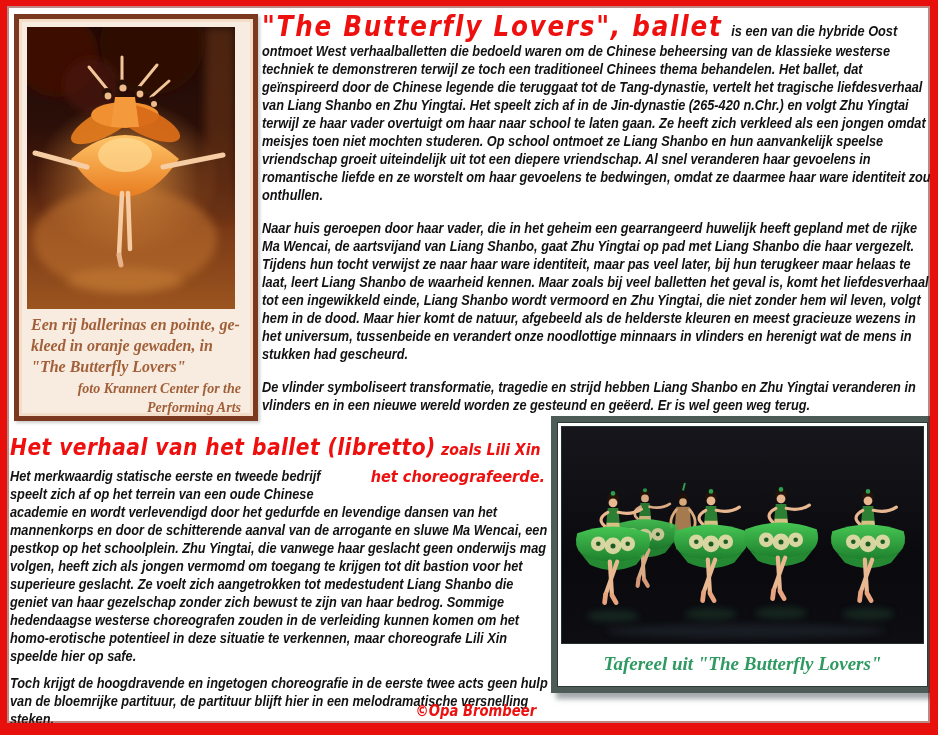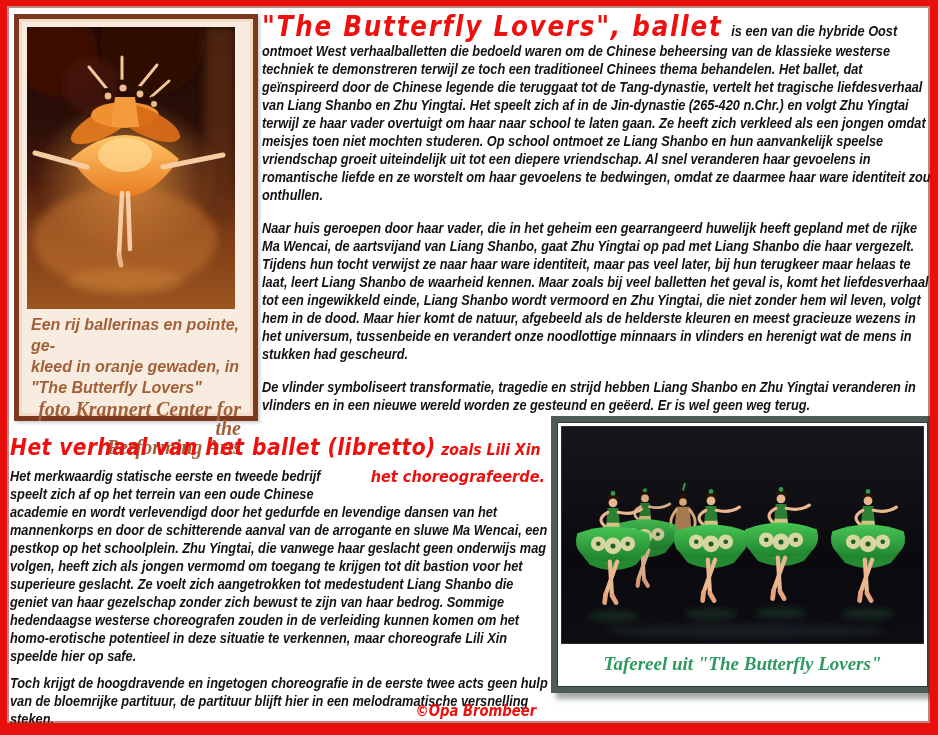--- a/index.html
+++ b/index.html
@@ -24,26 +24,26 @@
     position:absolute;left:7px;top:8px;width:244px;height:407px;
     box-sizing:border-box;margin:0;
     border:5px solid #7b3a20;
     background:#f7ecdf;
     box-shadow:inset 0 0 0 3px #f3ddc9, 2px 2px 3px rgba(0,0,0,.2);
     padding:8px;
   }
   .lf-photo{display:block;width:208px;height:282px;background:#1d0b06;}
   .lf-cap{padding:5px 4px 0 4px;}
   .lf-cap-text{
-    font-family:Liberation Sans, sans-serif;font-style:italic;font-weight:bold;
+    font-family:Liberation Serif, serif;font-style:italic;font-weight:bold;
     font-size:16px;line-height:21px;color:#a2603a;white-space:pre-line;
   }
   .lf-cap-credit{
     font-family:"Liberation Serif",serif;font-style:italic;font-weight:bold;
-    font-size:20px;line-height:19px;color:#a2603a;text-align:right;white-space:pre-line;
+    font-size:14px;line-height:19px;color:#a2603a;text-align:right;white-space:pre-line;
     margin-top:2px;
   }
   
   .col-right{
     position:absolute;left:255px;top:6px;width:764px;
     transform:scaleX(.88);transform-origin:0 0;
     color:#121212;
   }
   .col-right p{margin:0 0 15px 0;font-size:14.5px;line-height:18px;font-weight:bold;font-style:italic;}
   .h1{

